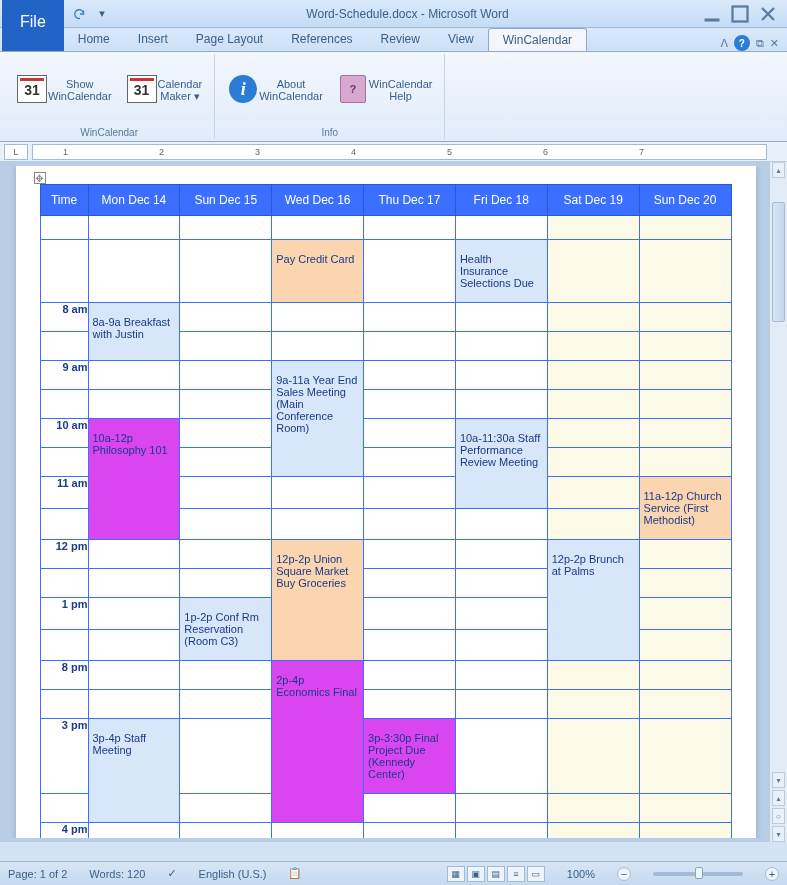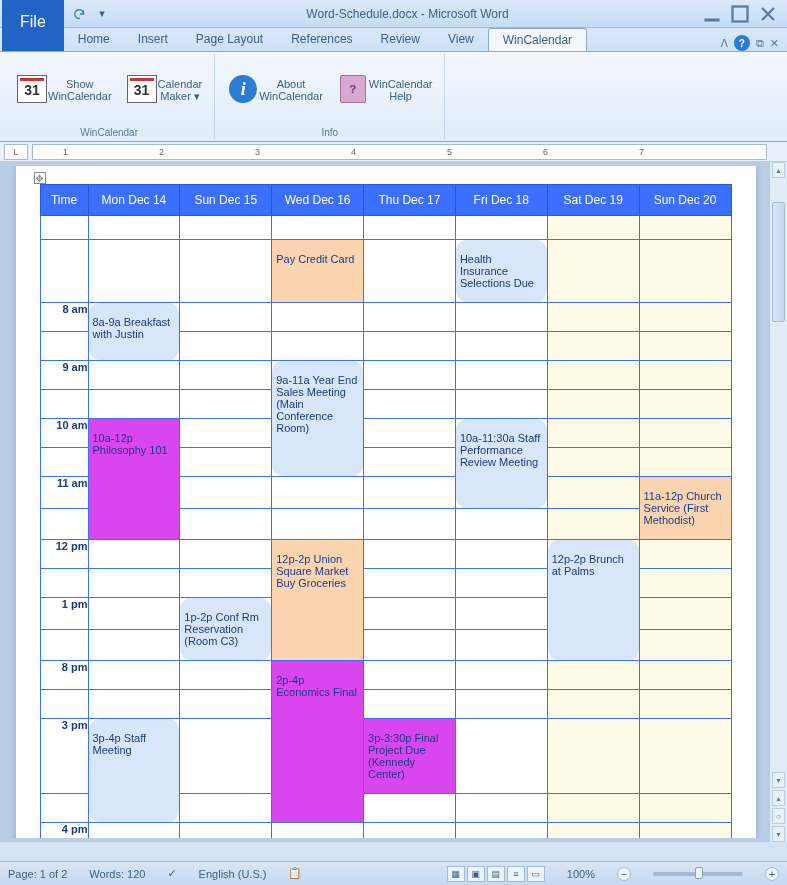--- a/index.html
+++ b/index.html
@@ -54,21 +54,21 @@
 .tool-btn { height: 18px; display: flex; align-items: center; justify-content: center; color: #5a7a9e; font-size: 11px; }
 
 
 .calendar { width: 100%; border-collapse: collapse; table-layout: fixed; }
 .calendar th { background: #3b6fff; color: #fff; font-weight: normal; padding: 8px 4px; font-size: 12px; border: 1px solid #2a5ad0; }
 .calendar th.time-col { width: 48px; }
 .calendar td { border: 1px solid #3b6fff; padding: 0; vertical-align: top; font-size: 11px; color: #1a3a8a; height: 29px; position: relative; }
 .time-label { text-align: right; padding: 3px 4px; font-weight: bold; color: #1a3a8a; }
 .weekend { background: #fdfbe8; }
 .event { padding: 13px 4px; height: 100%; overflow: hidden; }
-.ev-blue { background: #d8e6f9; border-radius: 11px; }
+.ev-blue { background: #d8e6f9; }
 .ev-green { background: #d946ef; }
 .ev-peach { background: #fad5b0; }
 .allday-row td { height: 24px; }
 .allday-cell { height: 40px !important; }
 
 
 .status-bar { position: absolute; bottom: 0; left: 0; right: 0; height: 24px; background: linear-gradient(#d8e6f6, #c5d9ef); border-top: 1px solid #9db8d8; display: flex; align-items: center; padding: 0 8px; font-size: 11px; color: #3a5f8a; gap: 22px; }
 .status-bar .spacer { flex: 1; }
 .view-btns { display: flex; gap: 2px; }
 .view-btn { width: 18px; height: 16px; border: 1px solid #a5bbd5; background: #eef4fb; display: flex; align-items: center; justify-content: center; font-size: 9px; }

